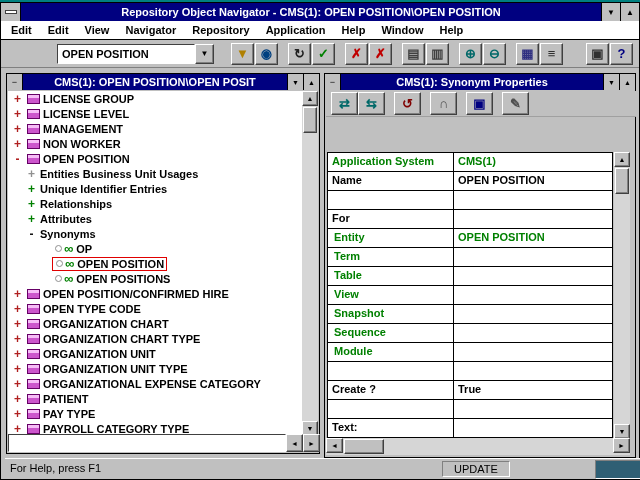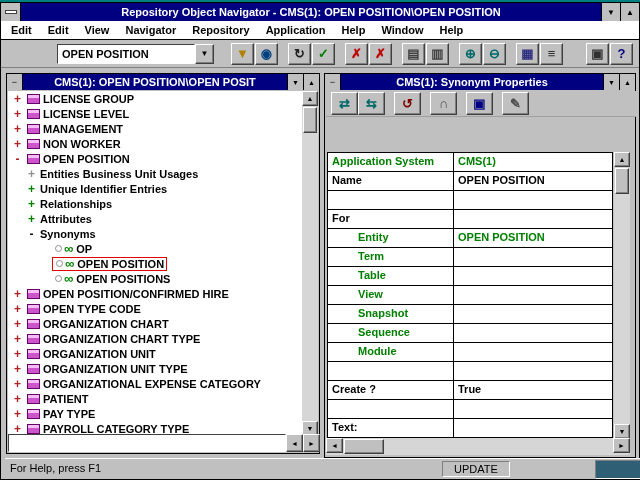--- a/index.html
+++ b/index.html
@@ -80,21 +80,21 @@
               display:flex; align-items:center; padding-left:5px; background:#c0c0c0;
               border-bottom:1px solid #a0a0a0; }
   .rtool-btn { width:27px; height:23px; display:flex; align-items:center; justify-content:center;
                font-size:13px; font-weight:bold; }
   .rtool-btn.gap { margin-left:9px; }
   .grid { position:absolute; left:2px; top:78px; width:286px; height:287px;
           background:#fff; border:1px solid #000; overflow:hidden; }
   .prow { height:19px; display:flex; border-bottom:1px solid #000; }
   .pcell { font-size:11px; font-weight:bold; padding:2px 4px; white-space:nowrap; overflow:hidden; }
   .plabel { width:126px; border-right:1px solid #000; }
-  .plabel.ind { padding-left:30px; }
+  .plabel.ind { padding-left:6px; }
   .pvalue { flex:1; }
   .grid-vscroll { left:289px; top:78px; height:287px; }
   .grid-hscroll { position:absolute; left:1px; bottom:2px; width:304px; height:17px;
                   background:#d6d6d6; display:flex; }
   .grid-hscroll .track { flex:1; }
   .hthumb { width:40px; height:15px; margin:1px; }
 
   
   .status { position:absolute; left:4px; bottom:1px; width:636px; height:20px; background:#c0c0c0;
             border-top:1px solid #fff; font-size:11px; color:#000; }

